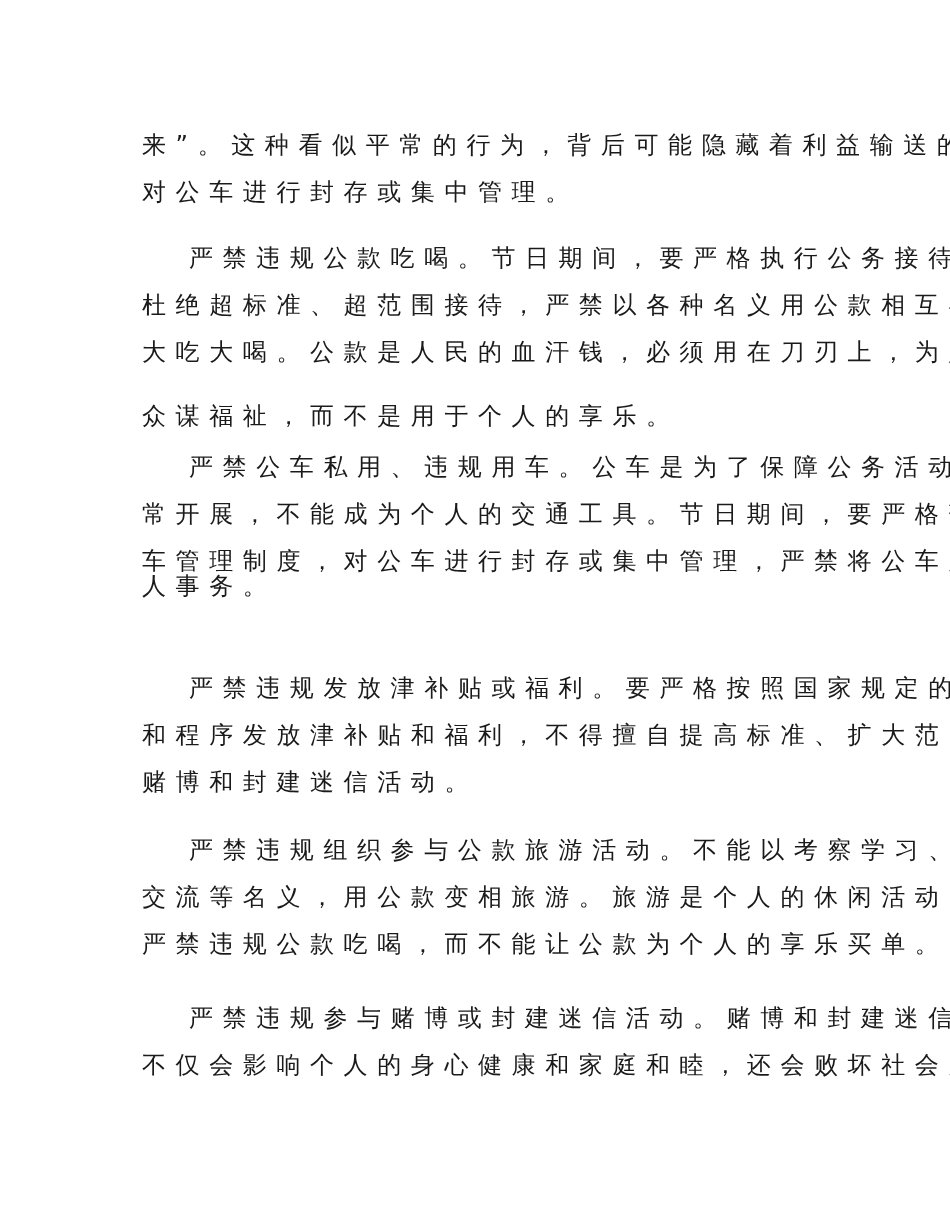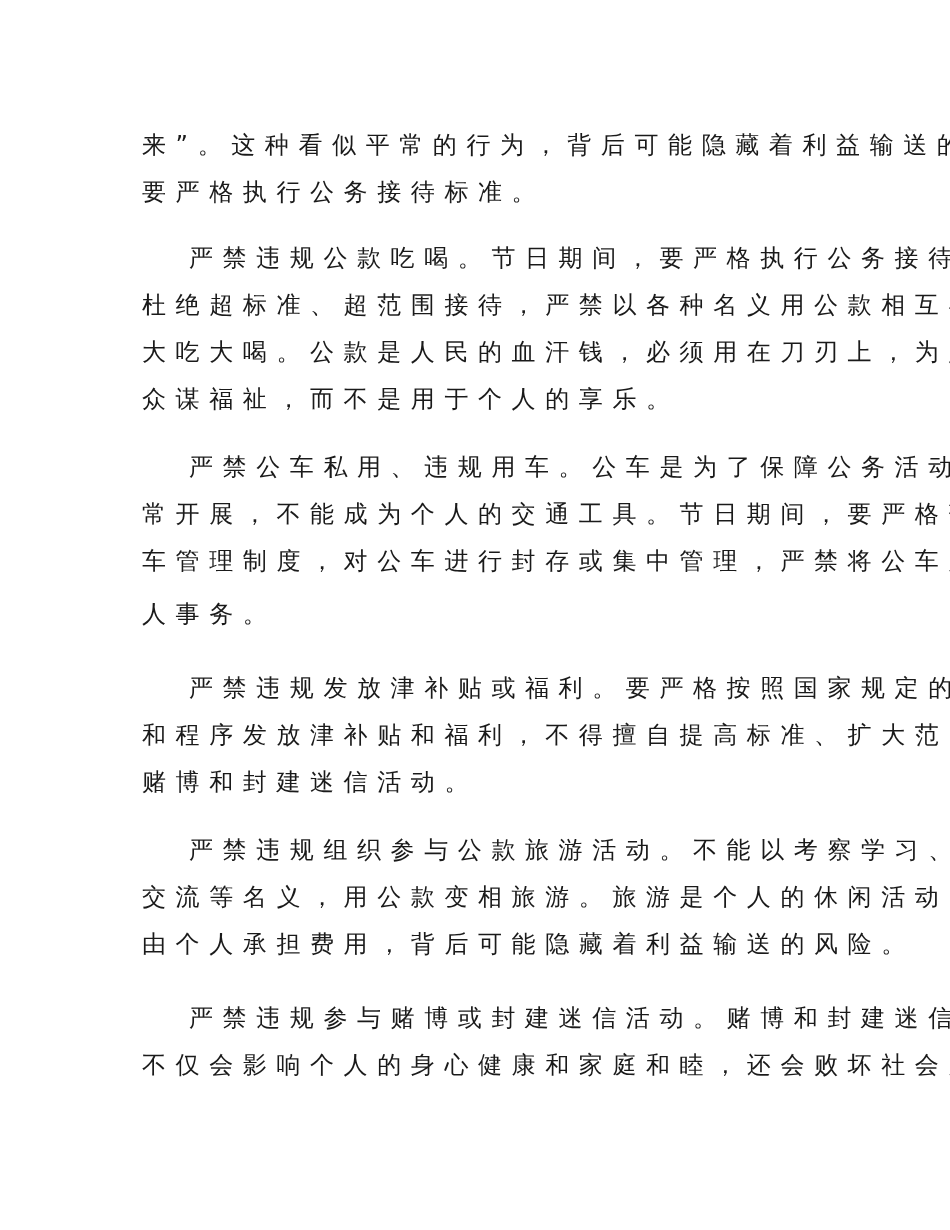--- a/index.html
+++ b/index.html
@@ -9,46 +9,46 @@
   .line { position:absolute; left:142px; width:680px; height:34px; line-height:34px;
           font-size:24px; letter-spacing:9.6px; white-space:nowrap; }
   .indent { left:189px; }
 </style>
 </head>
 <body>
 
 <div class="page">
   <div>
     <div class="line" style="top:128px">来”。这种看似平常的行为，背后可能隐藏着利益输送的风险，</div>
-    <div class="line" style="top:175px">要严格执行公务接待标准。</div>
+    <div class="line" style="top:175px">对公车进行封存或集中管理。</div>
   </div>
 
   <div>
     <div class="line indent" style="top:241px">严禁违规公款吃喝。节日期间，要严格执行公务接待标准，</div>
     <div class="line" style="top:288px">杜绝超标准、超范围接待，严禁以各种名义用公款相互宴请、</div>
     <div class="line" style="top:335px">大吃大喝。公款是人民的血汗钱，必须用在刀刃上，为人民群</div>
-    <div class="line" style="top:382px">众谋福祉，而不是用于个人的享乐。</div>
+    <div class="line" style="top:399px">众谋福祉，而不是用于个人的享乐。</div>
   </div>
 
   <div>
     <div class="line indent" style="top:450px">严禁公车私用、违规用车。公车是为了保障公务活动的正</div>
     <div class="line" style="top:497px">常开展，不能成为个人的交通工具。节日期间，要严格落实公</div>
     <div class="line" style="top:544px">车管理制度，对公车进行封存或集中管理，严禁将公车用于私</div>
-    <div class="line" style="top:597px">人事务。</div>
+    <div class="line" style="top:569px">人事务。</div>
   </div>
 
   <div>
     <div class="line indent" style="top:671px">严禁违规发放津补贴或福利。要严格按照国家规定的标准</div>
     <div class="line" style="top:718px">和程序发放津补贴和福利，不得擅自提高标准、扩大范围，严</div>
     <div class="line" style="top:765px">赌博和封建迷信活动。</div>
   </div>
 
   <div>
     <div class="line indent" style="top:833px">严禁违规组织参与公款旅游活动。不能以考察学习、培训</div>
     <div class="line" style="top:880px">交流等名义，用公款变相旅游。旅游是个人的休闲活动，应该</div>
-    <div class="line" style="top:927px">由个人承担费用，背后可能隐藏着利益输送的风险。</div>
+    <div class="line" style="top:927px">严禁违规公款吃喝，而不能让公款为个人的享乐买单。</div>
   </div>
 
   <div>
     <div class="line indent" style="top:1001px">严禁违规参与赌博或封建迷信活动。赌博和封建迷信活动</div>
     <div class="line" style="top:1048px">不仅会影响个人的身心健康和家庭和睦，还会败坏社会风气。</div>
   </div>
 </div>
 
 </body></html>

